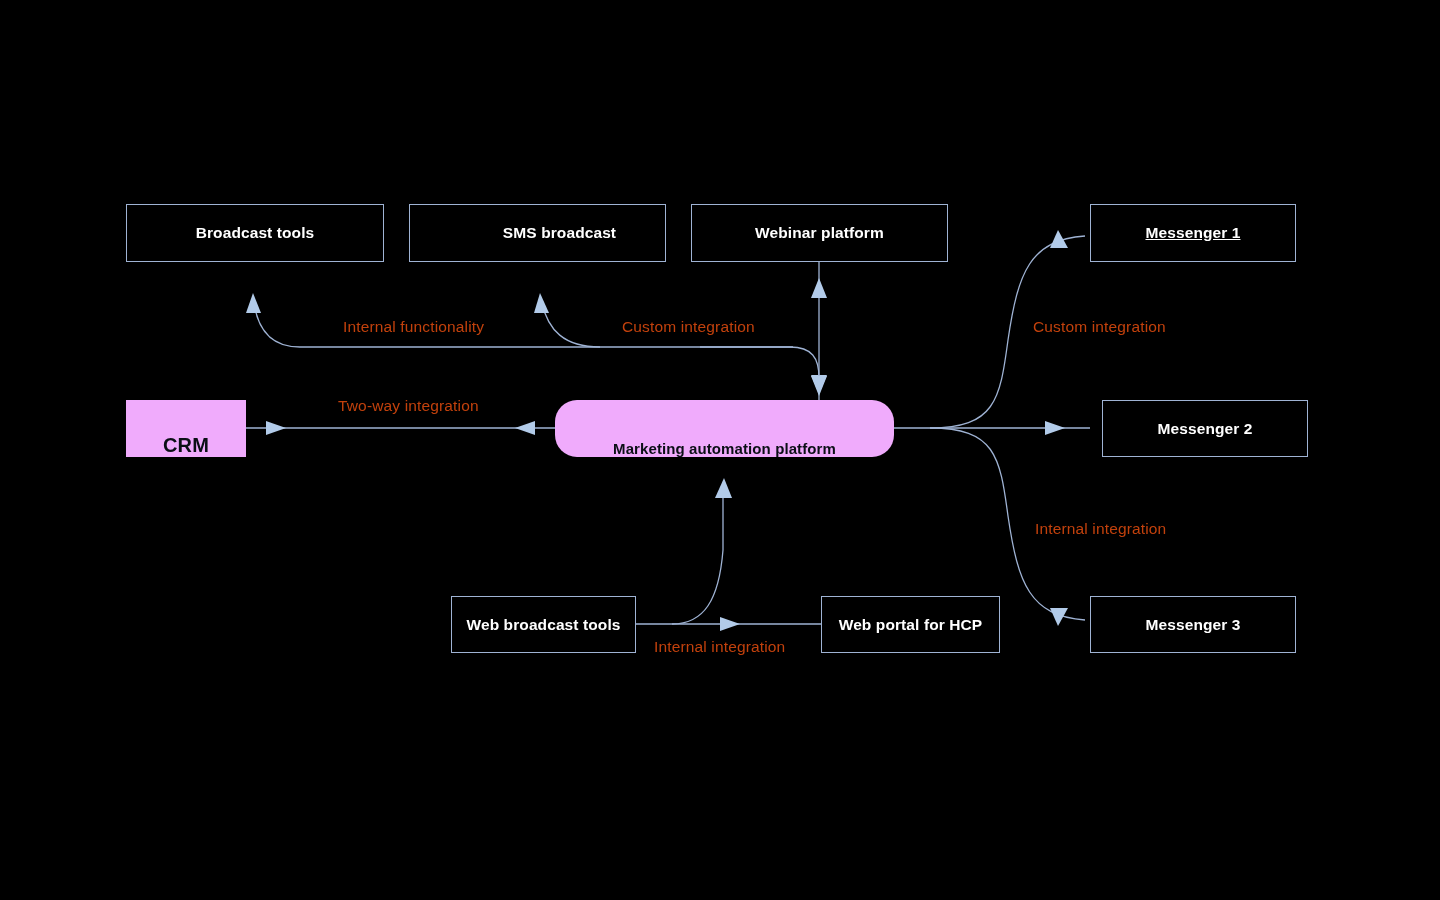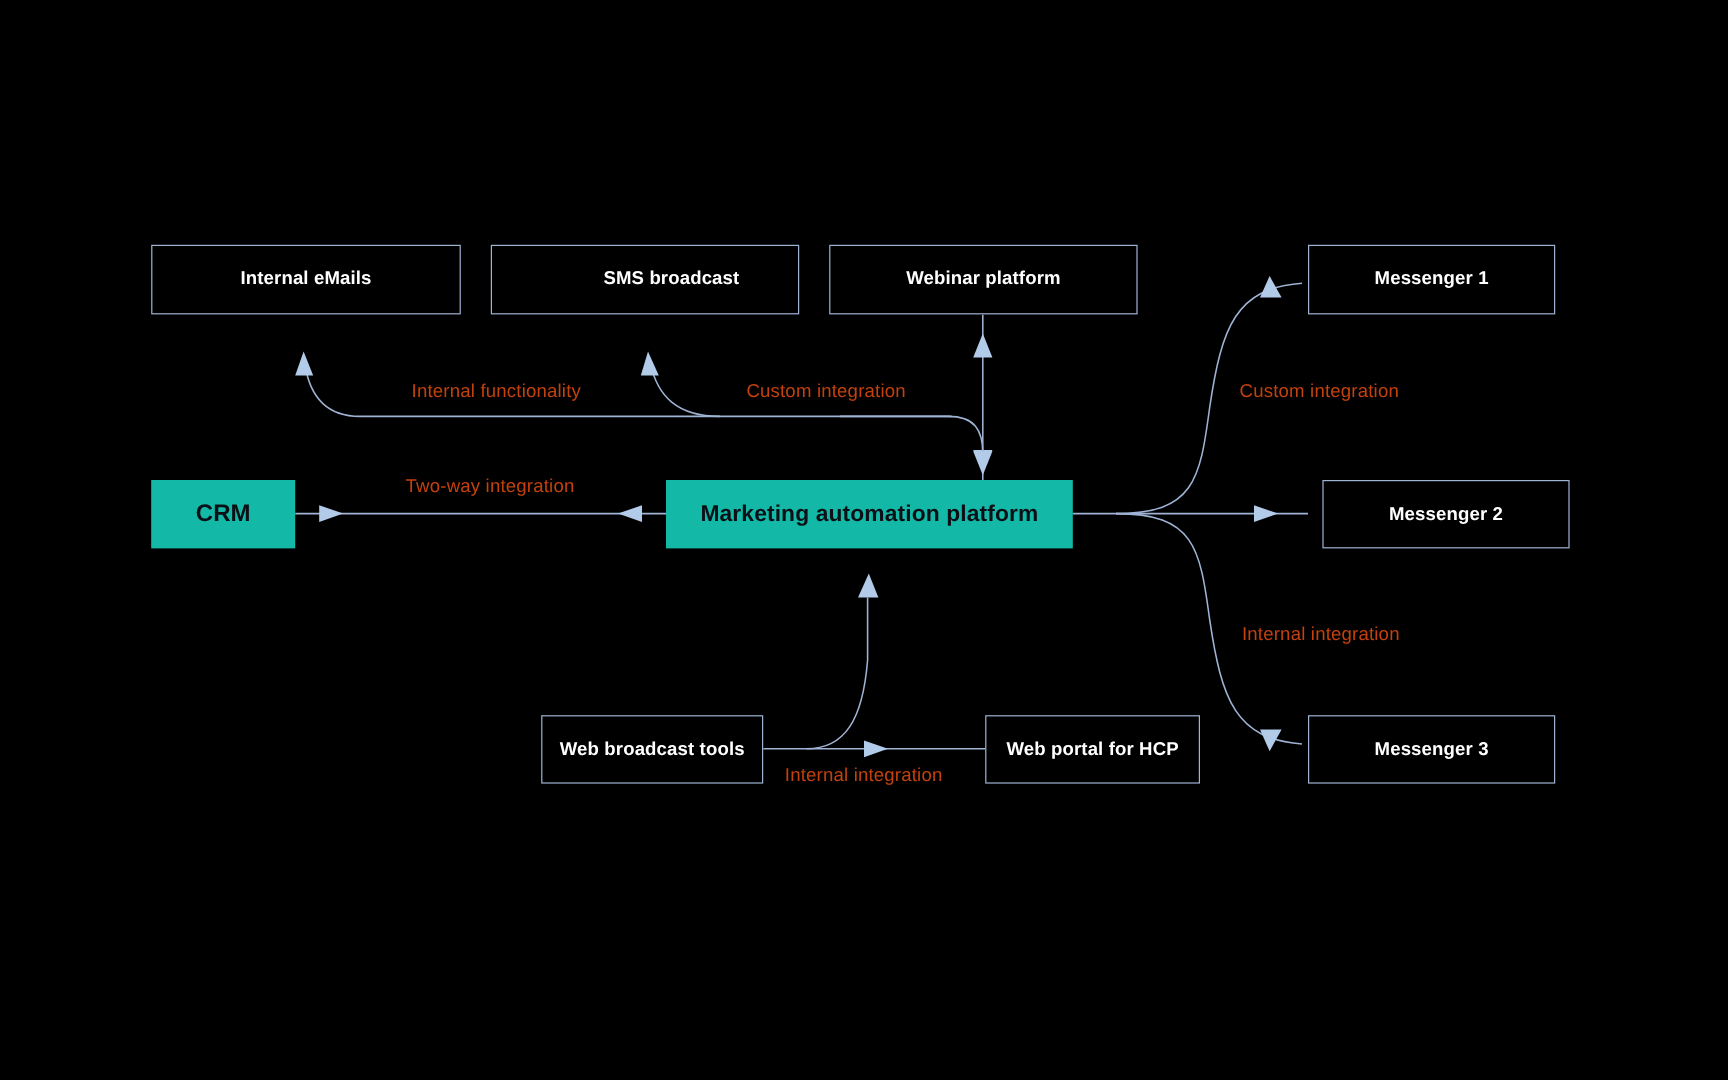--- a/index.html
+++ b/index.html
@@ -39,26 +39,28 @@
     letter-spacing: 0.1px;
   }
   .node.outline {
     border: 1.4px solid #9fb3d4;
     background: #000000;
     color: #ffffff;
     font-size: 15.5px;
   }
   .node.filled {
     border: none;
-    background: #14b8a6;
+    background: #f0abfc;
     color: #0b0f16;
     font-size: 17px;
+    align-items: flex-end;
   }
   .node.filled.big {
-    font-size: 19px;
+    font-size: 15px;
+    border-radius: 22px;
   }
   .node.filled.crm {
     font-size: 20px;
   }
   .edge-label {
     position: absolute;
     color: #c2410c;
     font-size: 15.5px;
     font-weight: 400;
     white-space: nowrap;
@@ -131,32 +133,32 @@
 
       <g>
         <path d="M 672 624 C 704 624 719 600 723 550 L 723 498"></path>
         <path d="M 724 478 L 715 498 L 732 498 Z" fill="#b2cbe9" stroke="none"></path>
       </g>
 
     </g>
   </svg>
 
   <div class="node outline" style="left:126px; top:204px; width:258px; height:58px;">
-    <span>Internal  eMails</span>
+    <span>Broadcast  tools</span>
   </div>
 
   <div class="node outline" style="left:409px; top:204px; width:257px; height:58px;padding-left:44px;">
     <span>SMS broadcast</span>
   </div>
 
   <div class="node outline" style="left:691px; top:204px; width:257px; height:58px;">
     <span>Webinar platform</span>
   </div>
 
-  <div class="node outline" style="left:1090px; top:204px; width:206px; height:58px;">
+  <div class="node outline" style="left:1090px; top:204px; width:206px; height:58px;text-decoration:underline;">
     <span>Messenger 1</span>
   </div>
 
   <div class="node outline" style="left:1090px; top:400px; width:206px; height:57px;margin-left:12px;">
     <span>Messenger  2</span>
   </div>
 
   <div class="node outline" style="left:1090px; top:596px; width:206px; height:57px;">
     <span>Messenger  3</span>
   </div>

